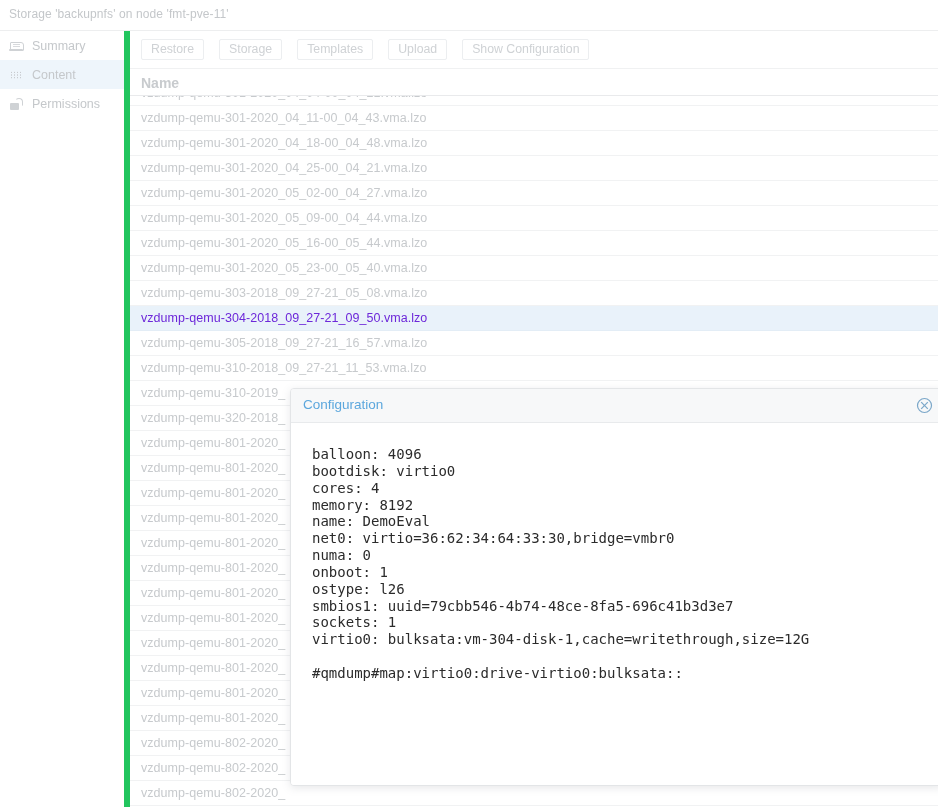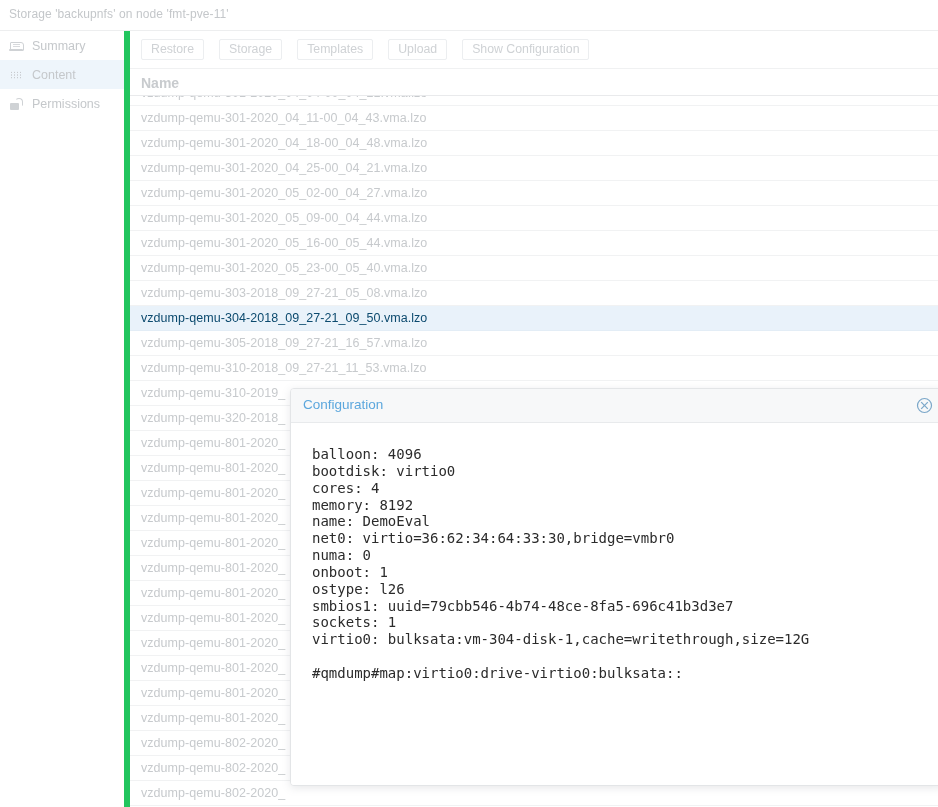--- a/index.html
+++ b/index.html
@@ -203,21 +203,21 @@
     border-bottom-color: #e3edf6;
   }
   .row-name {
     font-size: 12.5px;
     color: #c7cacd;
     white-space: nowrap;
     letter-spacing: 0.05px;
     text-align: right;
   }
   .row.selected .row-name {
-    color: #0c4a6e;
+    color: #6d28d9;
   }
   
   .grid-inner {
     position: relative;
     top: -15px;
   }
 
   
   .dialog {
     position: absolute;

